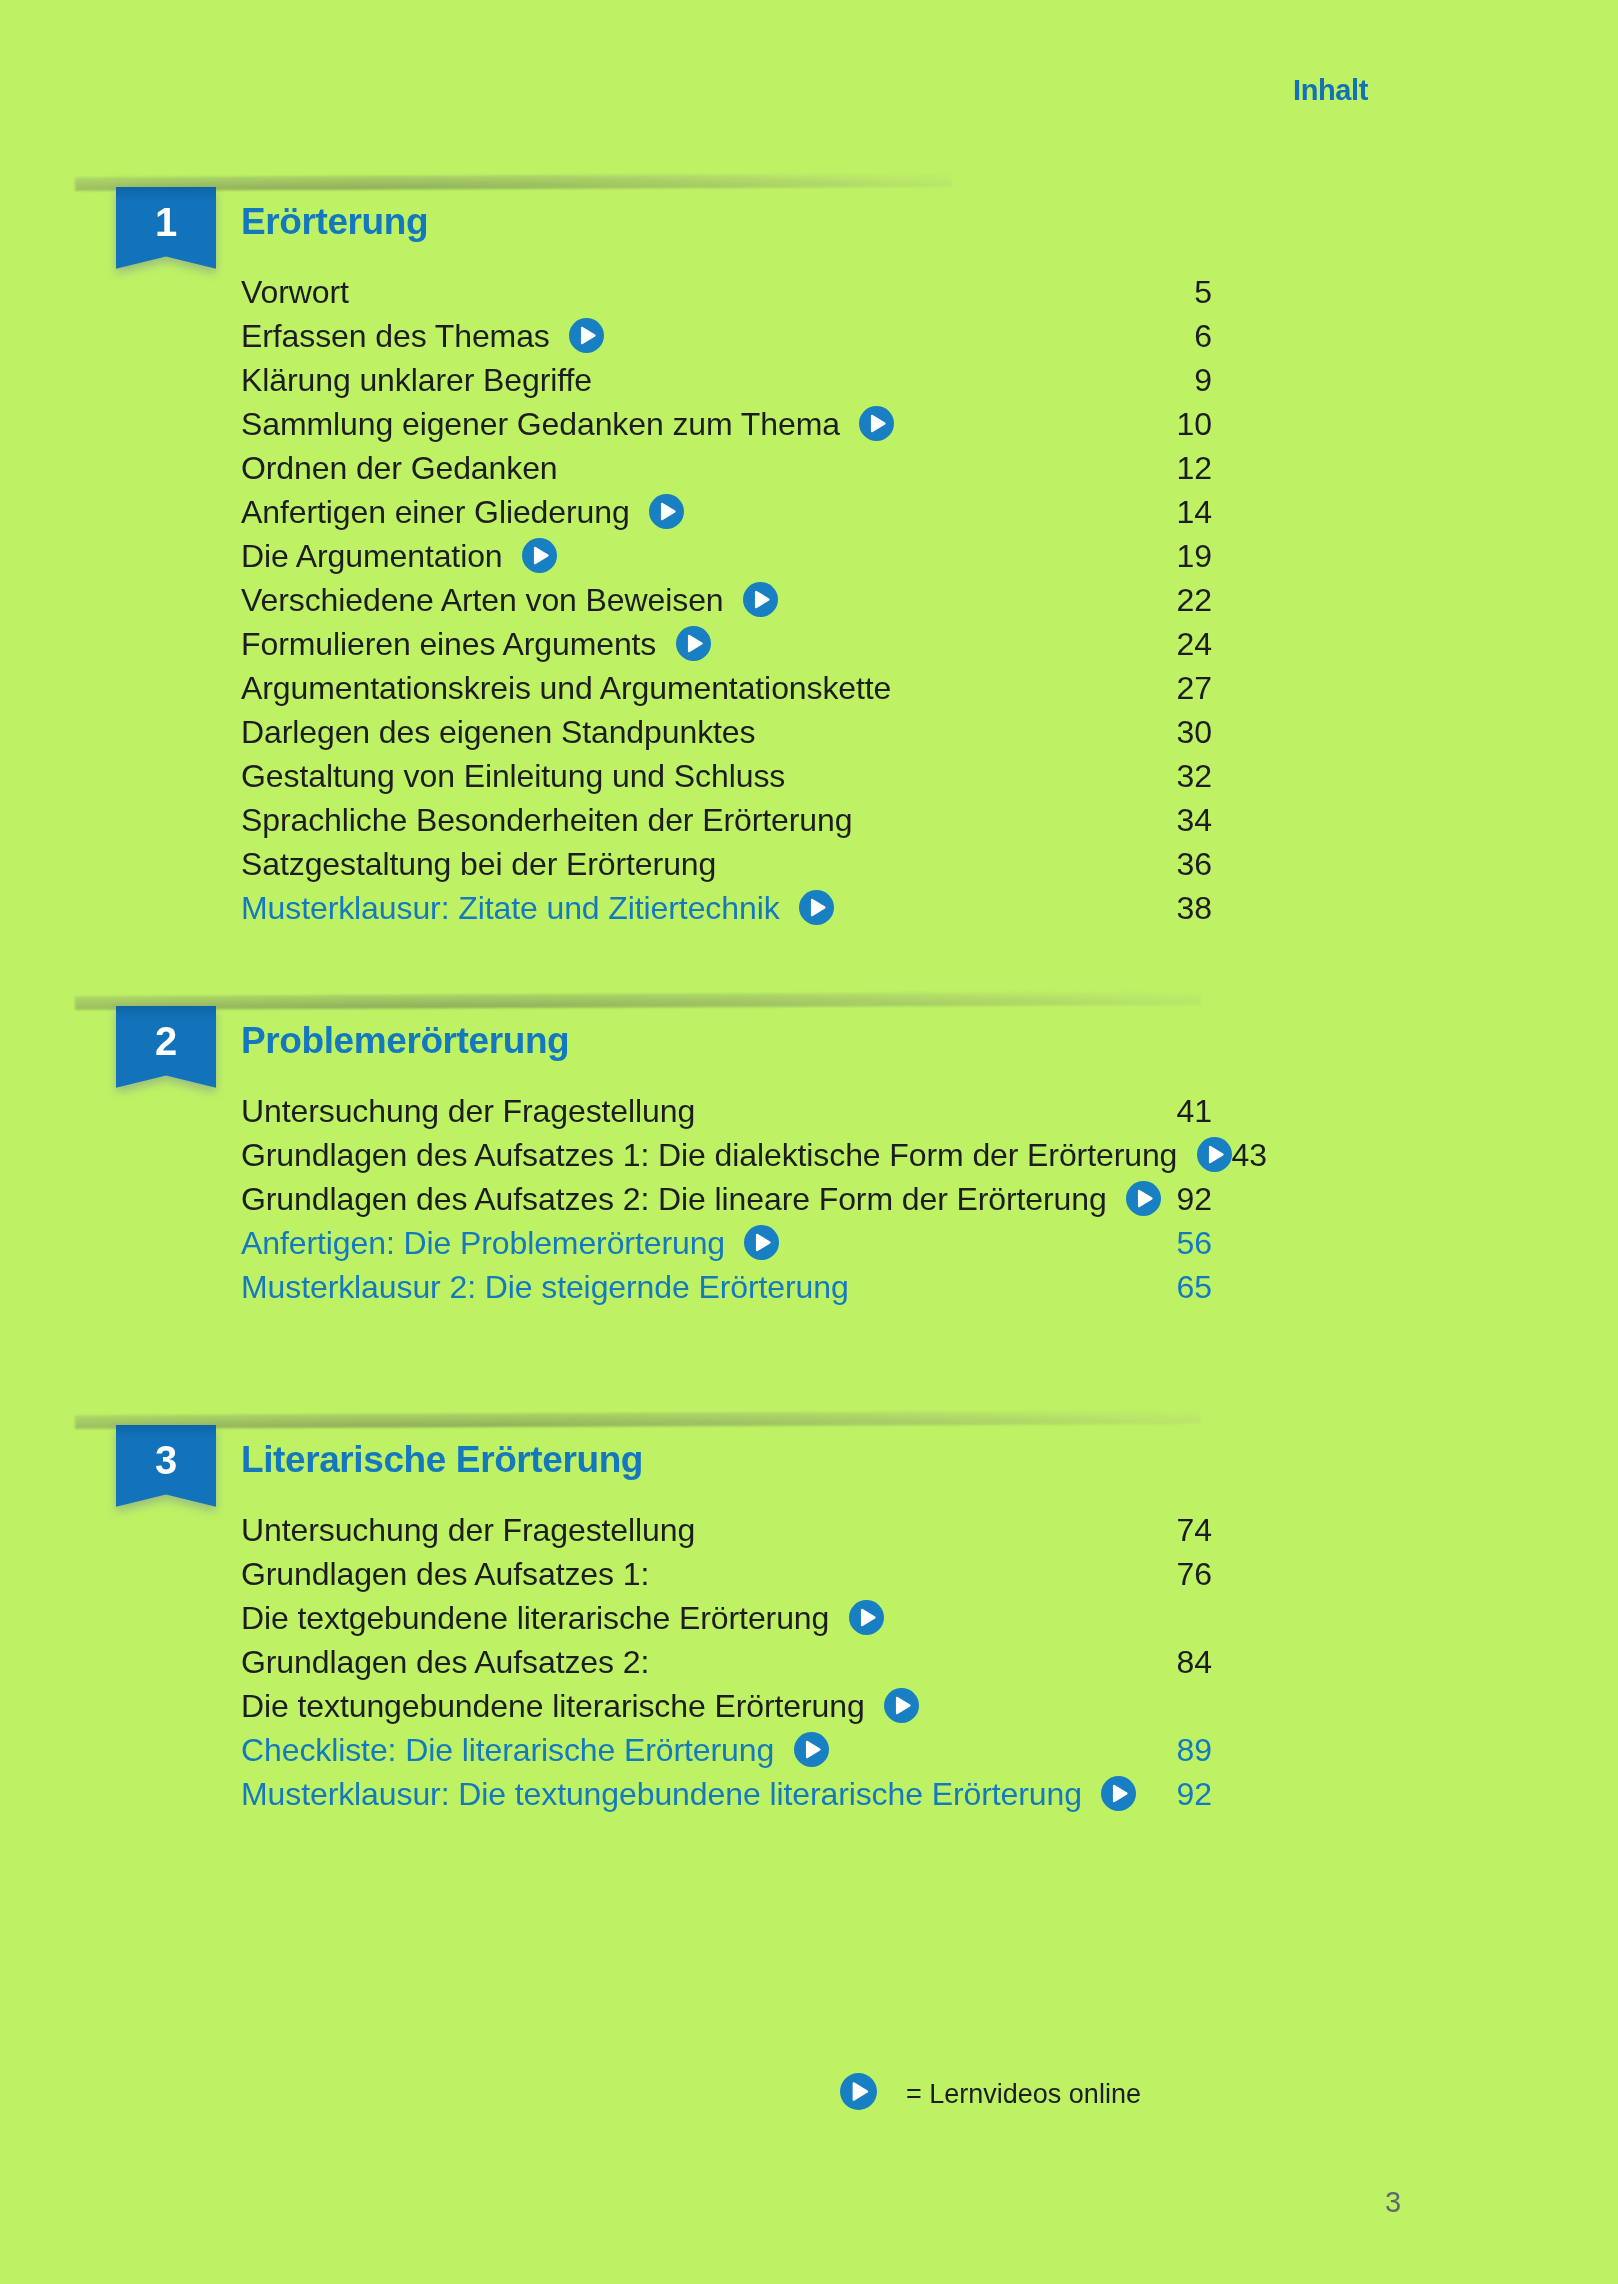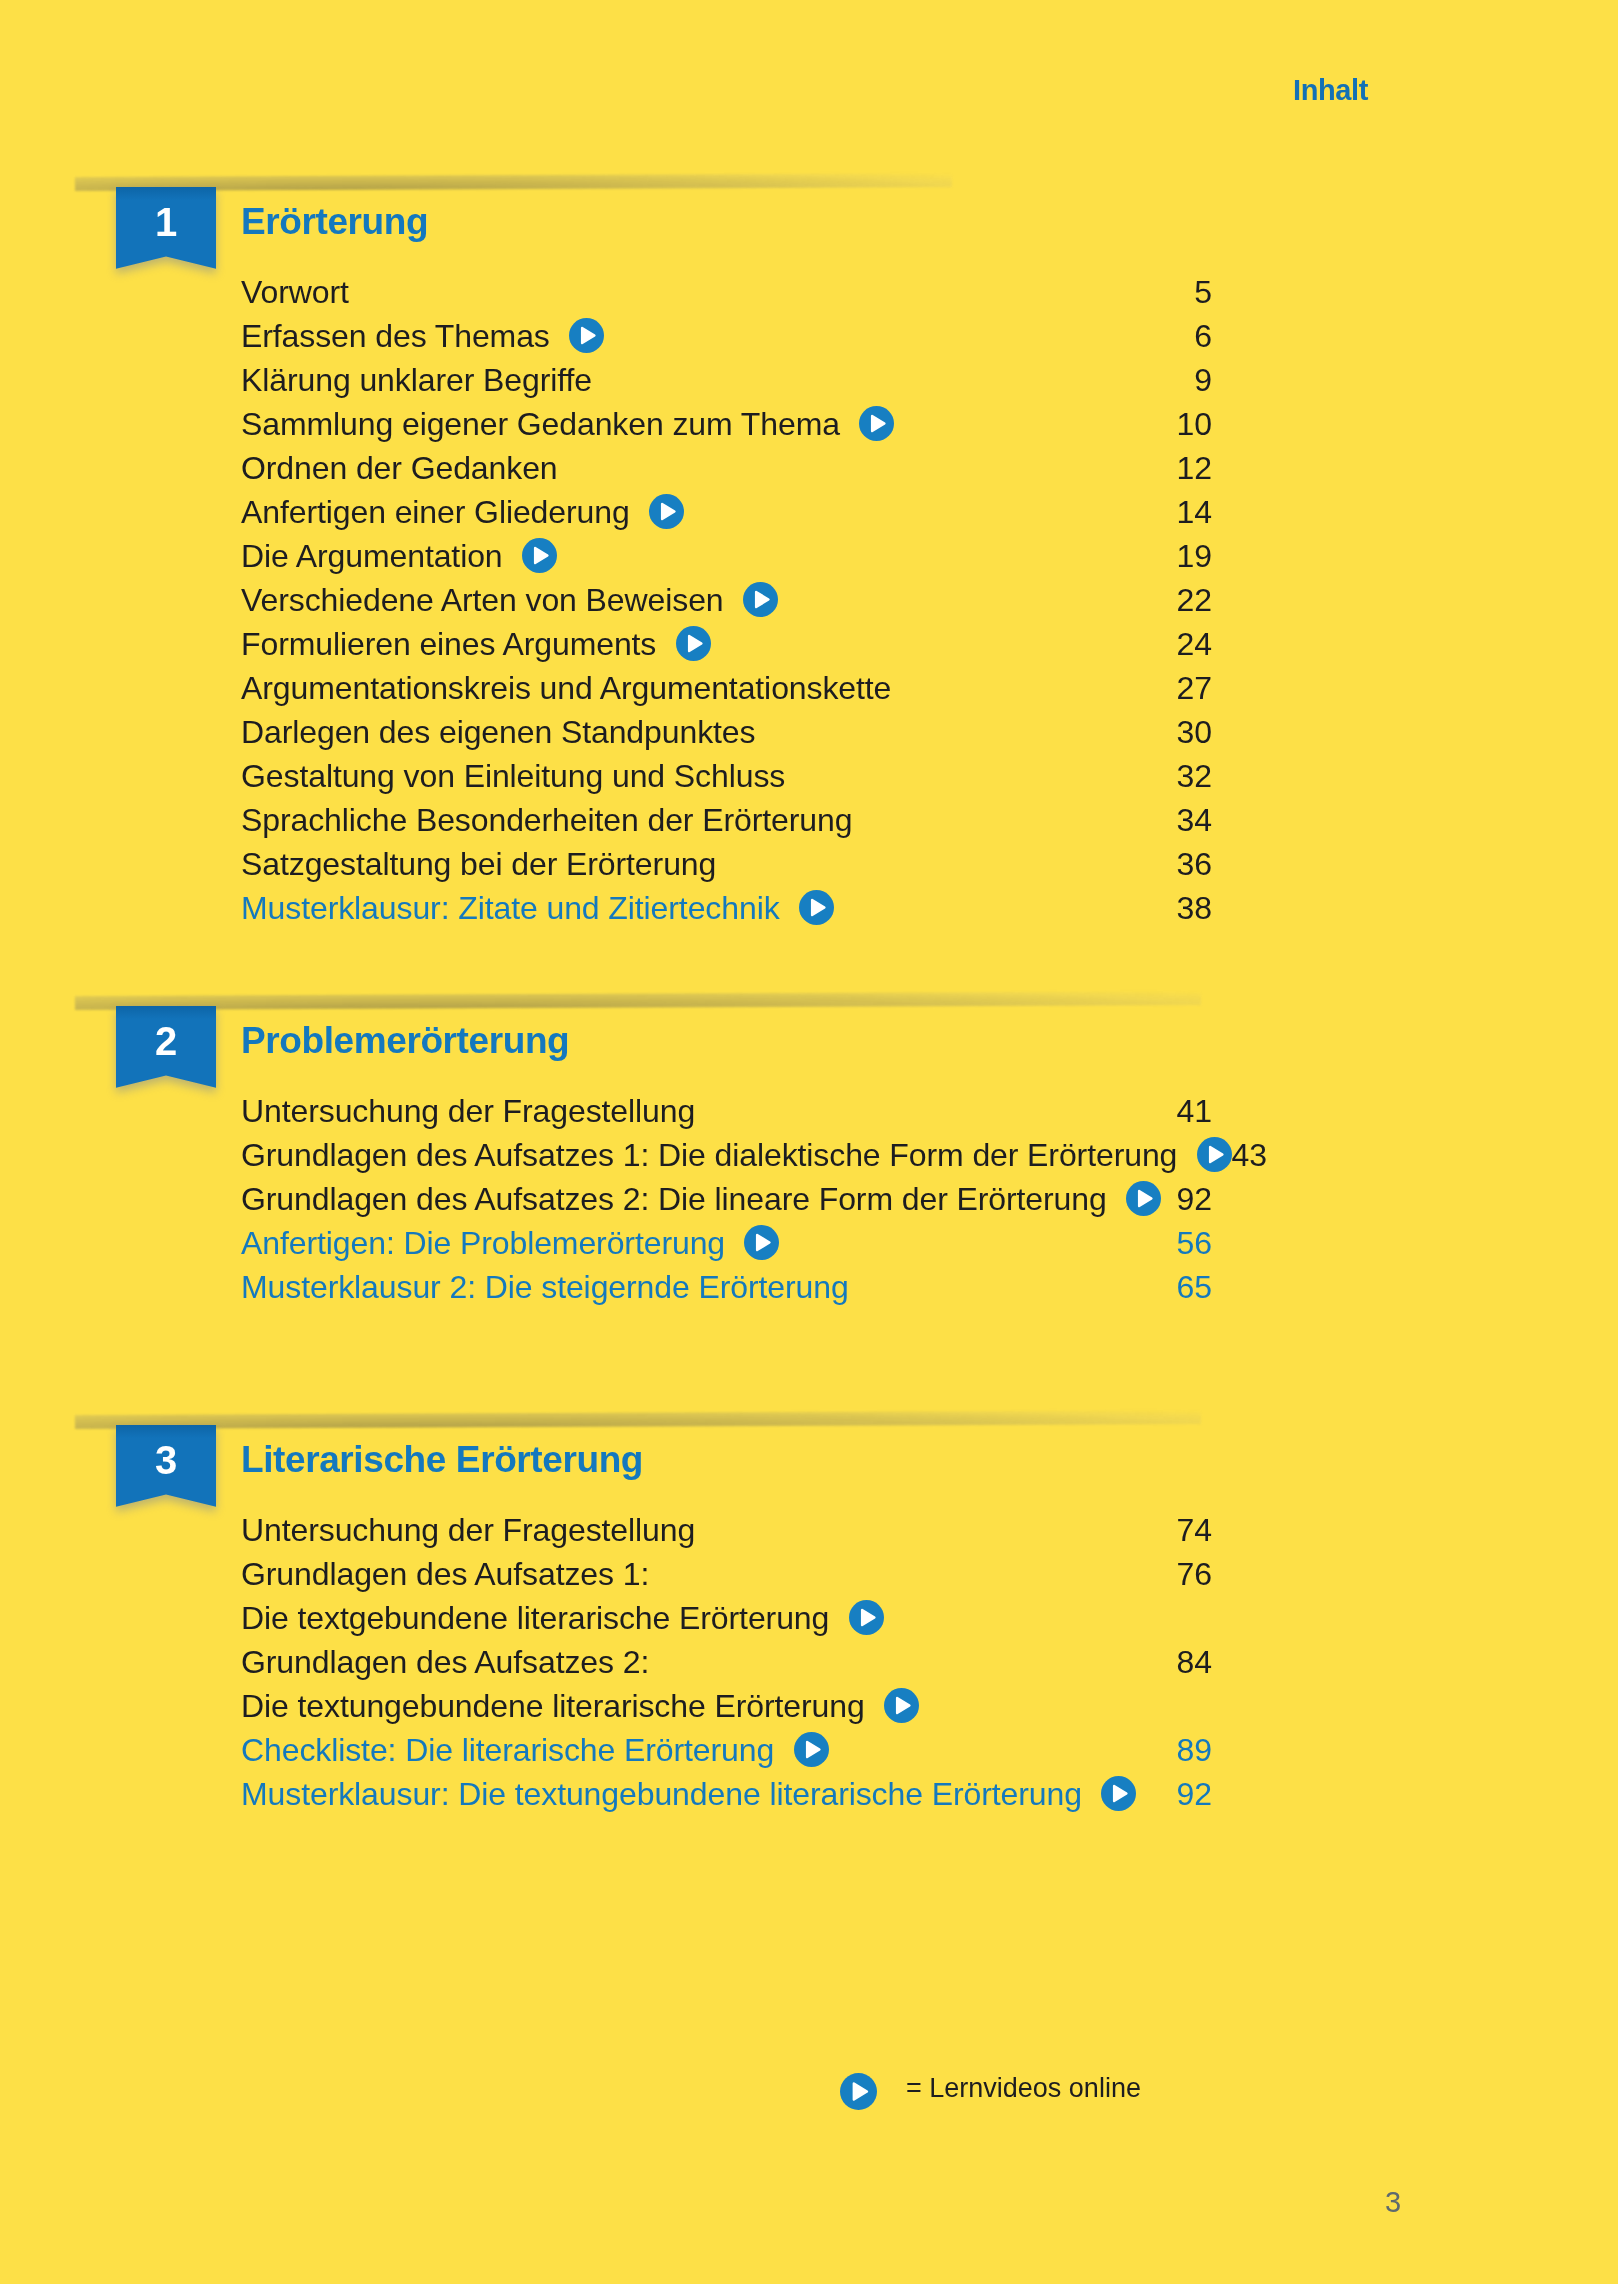--- a/index.html
+++ b/index.html
@@ -7,21 +7,21 @@
     --title-blue:#1478BE;
     --link-blue:#1479BE;
     --icon-blue:#177FC2;
     --text-color:#1D1D20;
     --header-blue:#1371B5;
     --footer-gray:#5F6A6E;
   }
   *{margin:0;padding:0;box-sizing:border-box;}
   body{margin:0;background:#ffffff;}
   .page{
-    position:relative;width:1619px;height:2284px;background:#fde047;overflow:hidden;
+    position:relative;width:1619px;height:2284px;background:#bef264;overflow:hidden;
     font-family:"Liberation Sans",sans-serif;color:var(--text-color);
   }
   .header-label{
     position:absolute;top:74px;left:1293px;
     font-size:29px;font-weight:bold;color:var(--header-blue);letter-spacing:-0.4px;
   }
   .chapter{position:absolute;left:72px;width:1140px;}
   .sheet-shadow{
     position:absolute;top:8px;left:3.2px;width:1126px;height:13.7px;
     background:radial-gradient(90% 175% at 30% 100%,
@@ -50,21 +50,21 @@
   }
   .rows{position:absolute;left:169px;top:105px;right:0;}
   .row{display:flex;align-items:flex-start;height:44px;font-size:32px;letter-spacing:-0.1px;}
   .row .label{white-space:nowrap;}
   .row .play-icon{margin-left:19.3px;flex:0 0 auto;}
   .row .spacer{flex:1;}
   .row .pageno{width:68px;text-align:right;font-variant-numeric:tabular-nums;}
   .hl{color:var(--link-blue);}
   .play-icon{display:inline-flex;width:35px;height:35px;color:var(--icon-blue);}
   .play-icon svg{width:100%;height:100%;display:block;}
-  .legend{position:absolute;left:840px;top:2073px;display:flex;align-items:flex-start;}
+  .legend{position:absolute;left:840px;top:2073px;display:flex;align-items:flex-end;}
   .legend .play-icon{width:37px;height:37px;}
   .legend-text{margin-left:29px;font-size:27px;color:var(--text-color);}
   .page-number{position:absolute;left:1385px;top:2186px;font-size:29px;color:var(--footer-gray);}
 </style>
 </head>
 <body>
 
 <div class="page">
 
   <div class="header-label">Inhalt</div>

